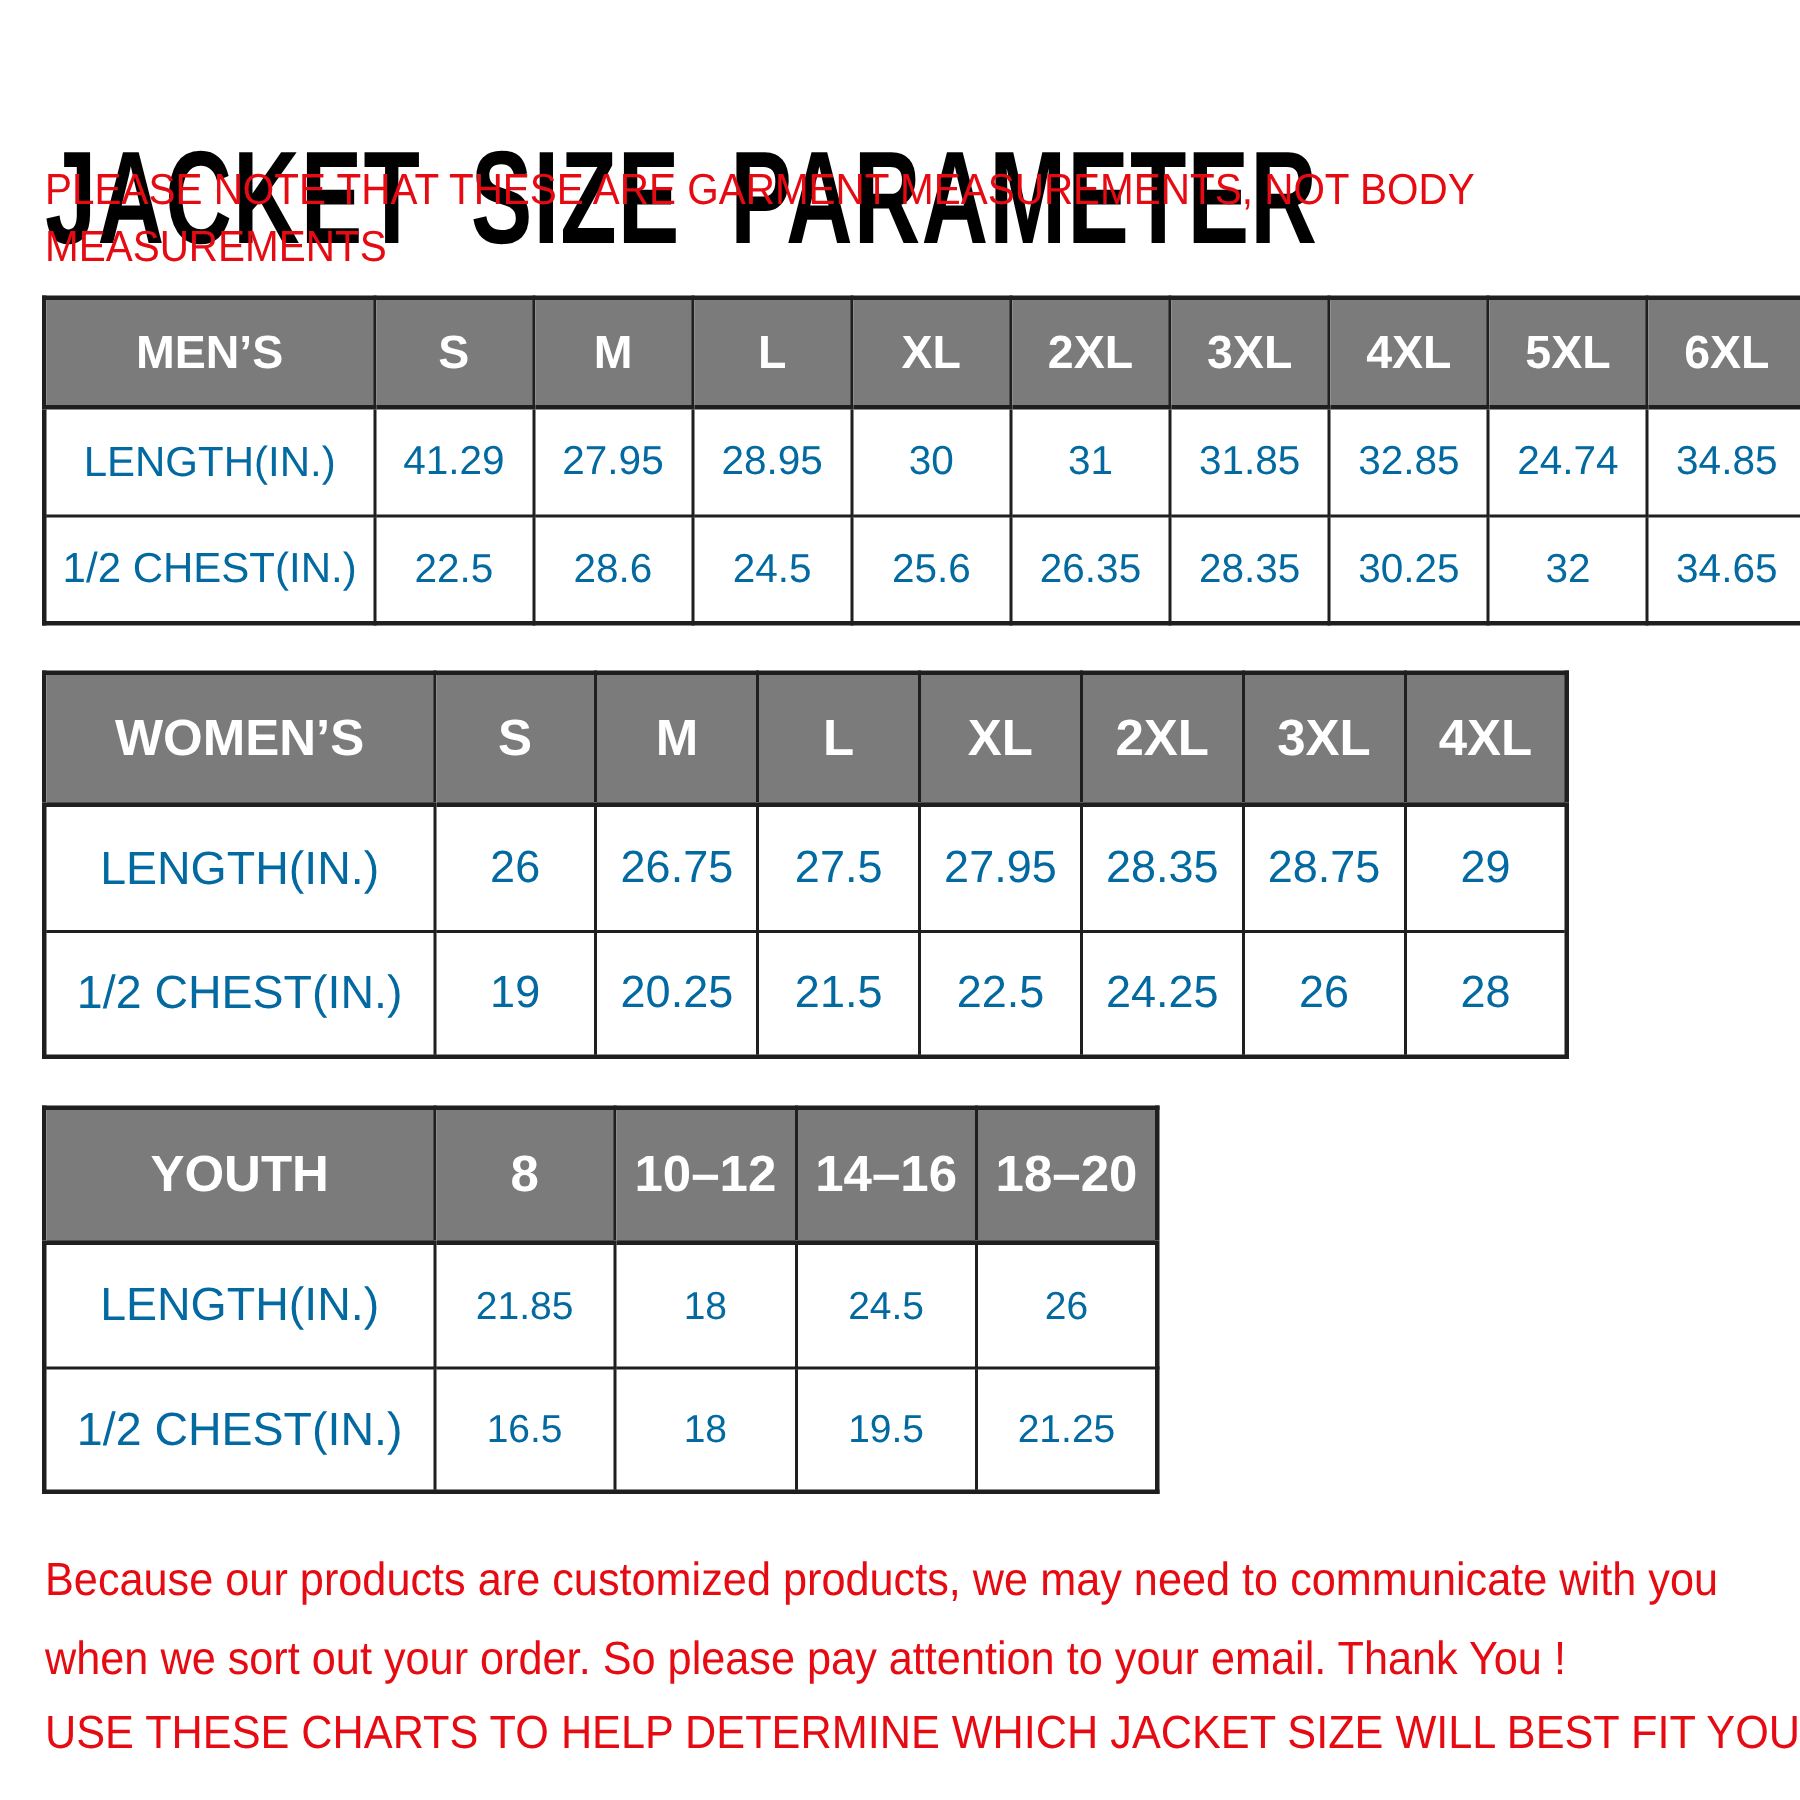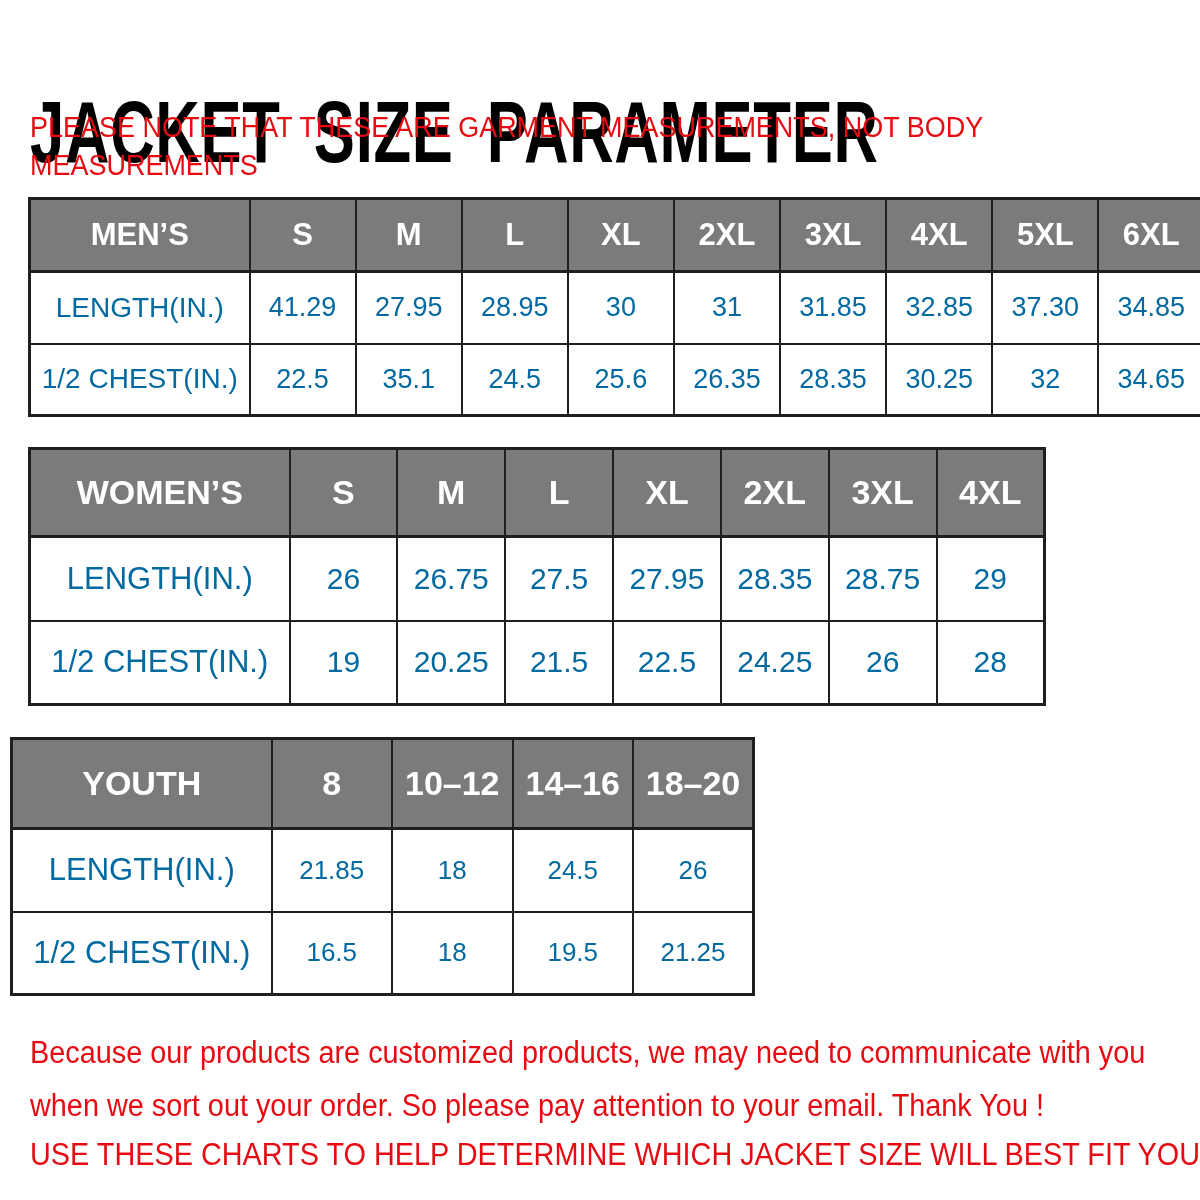--- a/index.html
+++ b/index.html
@@ -56,21 +56,21 @@
   .mens td{font-size:27px;}
   .mens td.row-label{font-size:28px;}
 
   .womens{left:28px;top:447px;width:1018px;}
   .womens thead tr{height:88px;}
   .womens tbody tr{height:84px;}
   .womens th{font-size:34px;}
   .womens td{font-size:30px;}
   .womens td.row-label{font-size:31px;}
 
-  .youth{left:10px;top:737px;width:745px;}
+  .youth{left:28px;top:737px;width:745px;}
   .youth thead tr{height:90px;}
   .youth tbody tr{height:83px;}
   .youth th{font-size:34px;}
   .youth td{font-size:26px;}
   .youth td.row-label{font-size:31px;}
 </style>
 </head>
 <body>
 
 <h1 class="page-title">JACKET SIZE PARAMETER</h1>
@@ -110,27 +110,27 @@
   <tbody>
     <tr>
       <td class="row-label">LENGTH(IN.)</td>
       <td>41.29</td>
       <td>27.95</td>
       <td>28.95</td>
       <td>30</td>
       <td>31</td>
       <td>31.85</td>
       <td>32.85</td>
-      <td>37.30</td>
+      <td>24.74</td>
       <td>34.85</td>
     </tr>
     <tr>
       <td class="row-label">1/2 CHEST(IN.)</td>
       <td>22.5</td>
-      <td>35.1</td>
+      <td>28.6</td>
       <td>24.5</td>
       <td>25.6</td>
       <td>26.35</td>
       <td>28.35</td>
       <td>30.25</td>
       <td>32</td>
       <td>34.65</td>
     </tr>
   </tbody>
 </table>

